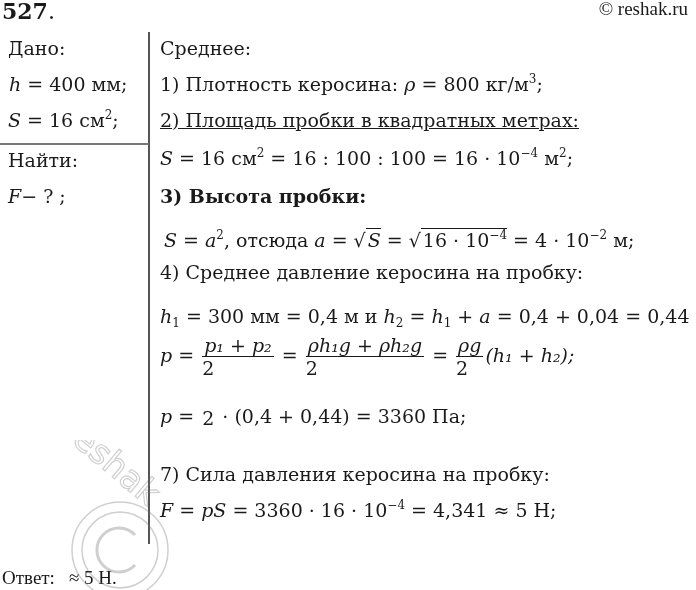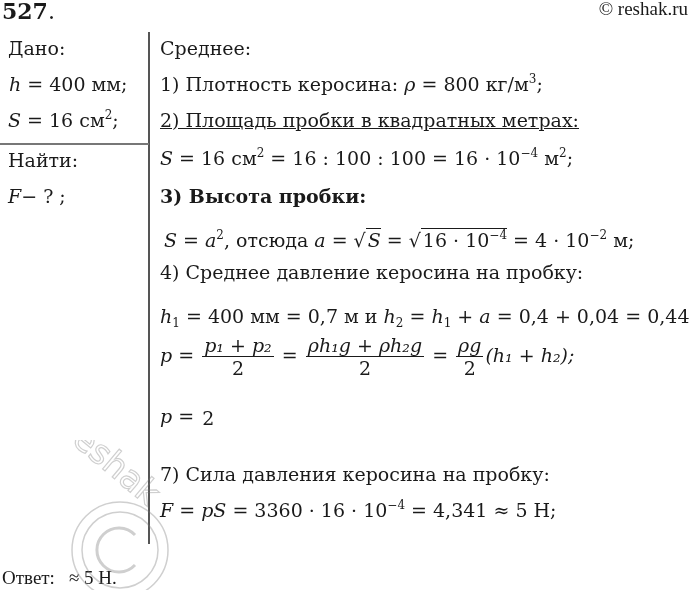--- a/index.html
+++ b/index.html
@@ -8,21 +8,21 @@
   .abs { position:absolute; white-space:nowrap; }
   .num { left:2px; top:-2px; font-size:22px; font-weight:bold; font-family:"DejaVu Serif", serif; }
   .num .dot { font-weight:normal; }
   .copy { right:8px; top:-2px; font-size:19px; font-family:"Liberation Serif", serif; }
   .vline { left:148px; top:32px; width:2px; height:512px; background:#555; }
   .hline { left:0; top:143px; width:149px; height:2px; background:#777; }
   .line { font-size:19px; line-height:24px; font-family:"DejaVu Serif", serif; }
   .i { font-style:italic; }
   sup { font-size:12px; vertical-align:8px; line-height:0; }
   sub { font-size:12px; vertical-align:-4px; line-height:0; }
-  .frac { display:inline-block; vertical-align:middle; text-align:center; margin:0 2px; }
+  .frac { display:inline-block; vertical-align:middle; margin:0 2px; }
   .frac .n { display:block; border-bottom:1.5px solid #1a1a1a; padding:0 2px; line-height:22px; }
   .frac .d { display:block; line-height:22px; }
   .sqrt { border-top:1.5px solid #1a1a1a; padding-left:2px; }
   .wm { left:40px; top:440px; width:220px; height:150px; opacity:0.35; pointer-events:none; }
 </style>
 </head>
 <body>
 
 <div class="abs num"><span>527</span><span class="dot">.</span></div>
 <div class="abs copy">© reshak.ru</div>
@@ -44,25 +44,25 @@
 <div class="abs line" style="left:160px;top:108px;text-decoration:underline;">2) Площадь пробки в квадратных метрах:</div>
 
 <div class="abs line" style="left:160px;top:146px;"><span class="i">S</span><span> = 16 см</span><sup>2</sup><span> = 16 : 100 : 100 = 16 · 10</span><sup>−4</sup><span> м</span><sup>2</sup><span>;</span></div>
 
 <div class="abs line" style="left:160px;top:184px;font-weight:bold;">3) Высота пробки:</div>
 
 <div class="abs line" style="left:164px;top:228px;"><span class="i">S</span><span> = </span><span class="i">a</span><sup>2</sup><span>, отсюда </span><span class="i">a</span><span> = √</span><span class="i sqrt">S</span><span> = √</span><span class="sqrt"><span>16 · 10</span><sup>−4</sup></span><span> = 4 · 10</span><sup>−2</sup><span> м;</span></div>
 
 <div class="abs line" style="left:160px;top:260px;">4) Среднее давление керосина на пробку:</div>
 
-<div class="abs line" style="left:160px;top:304px;"><span class="i">h</span><sub>1</sub><span> = 400 мм = 0,7 м  и  </span><span class="i">h</span><sub>2</sub><span> = </span><span class="i">h</span><sub>1</sub><span> + </span><span class="i">a</span><span> = 0,4 + 0,04 = 0,44 м;</span></div>
+<div class="abs line" style="left:160px;top:304px;"><span class="i">h</span><sub>1</sub><span> = 300 мм = 0,4 м  и  </span><span class="i">h</span><sub>2</sub><span> = </span><span class="i">h</span><sub>1</sub><span> + </span><span class="i">a</span><span> = 0,4 + 0,04 = 0,44 м;</span></div>
 
 <div class="abs line" style="left:160px;top:334px;"><span class="i">p</span><span> = </span><span class="frac"><span class="n i">p₁ + p₂</span><span class="d">2</span></span><span> = </span><span class="frac"><span class="n i">ρh₁g + ρh₂g</span><span class="d">2</span></span><span> = </span><span class="frac"><span class="n i">ρg</span><span class="d">2</span></span><span class="i">(h₁ + h₂);</span></div>
 
-<div class="abs line" style="left:160px;top:404px;"><span class="i">p</span><span> = </span><span class="frac"><span class="d">2</span></span></div>
+<div class="abs line" style="left:160px;top:404px;"><span class="i">p</span><span> = </span><span class="frac"><span class="d">2</span></span><span> · (0,4 + 0,44) = 3360 Па;</span></div>
 
 <div class="abs line" style="left:160px;top:462px;">7) Сила давления керосина на пробку:</div>
 
 <div class="abs line" style="left:160px;top:498px;"><span class="i">F</span><span> = </span><span class="i">pS</span><span> = 3360 · 16 · 10</span><sup>−4</sup><span> = 4,341 ≈ 5 Н;</span></div>
 
 <div class="abs line" style="left:2px;top:566px;font-family:Liberation Serif, serif;"><span>Ответ:</span><span style="display:inline-block;width:14px"></span><span>≈ 5 Н.</span></div>
 
 <svg class="abs wm" viewBox="0 0 220 150">
   <circle cx="80" cy="110" r="48" fill="none" stroke="#777" stroke-width="1.5"></circle>
   <circle cx="80" cy="110" r="38" fill="none" stroke="#777" stroke-width="1.5"></circle>

